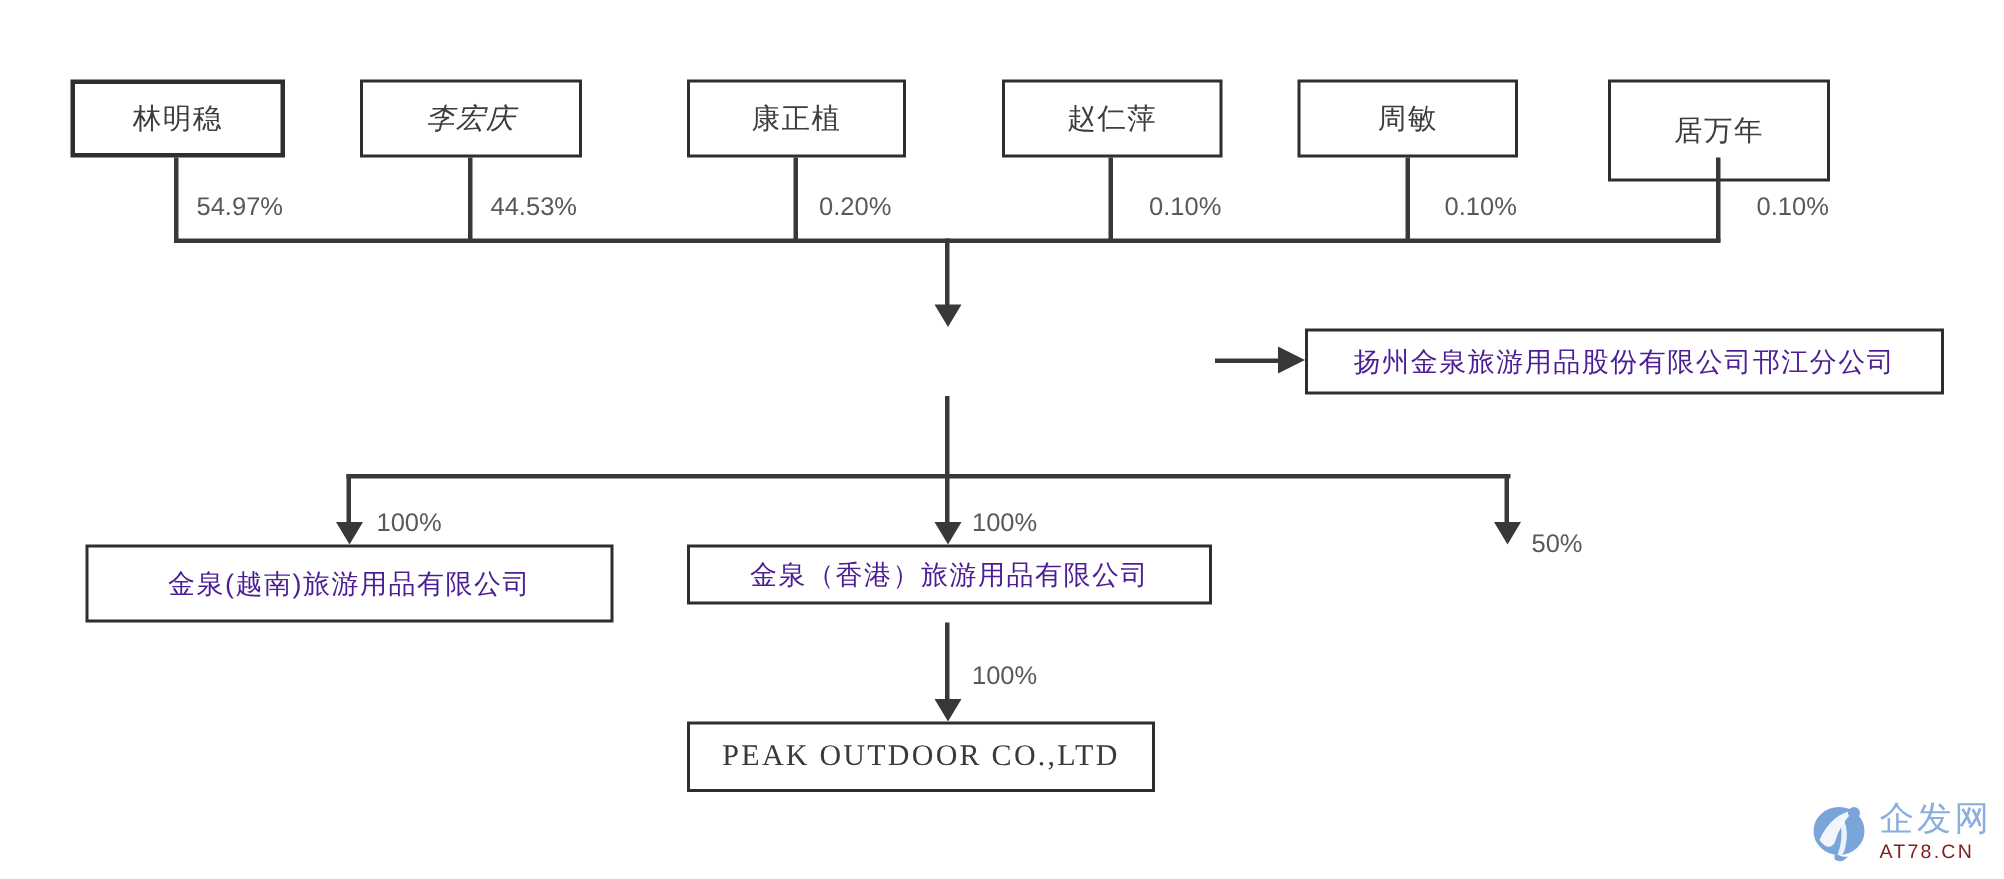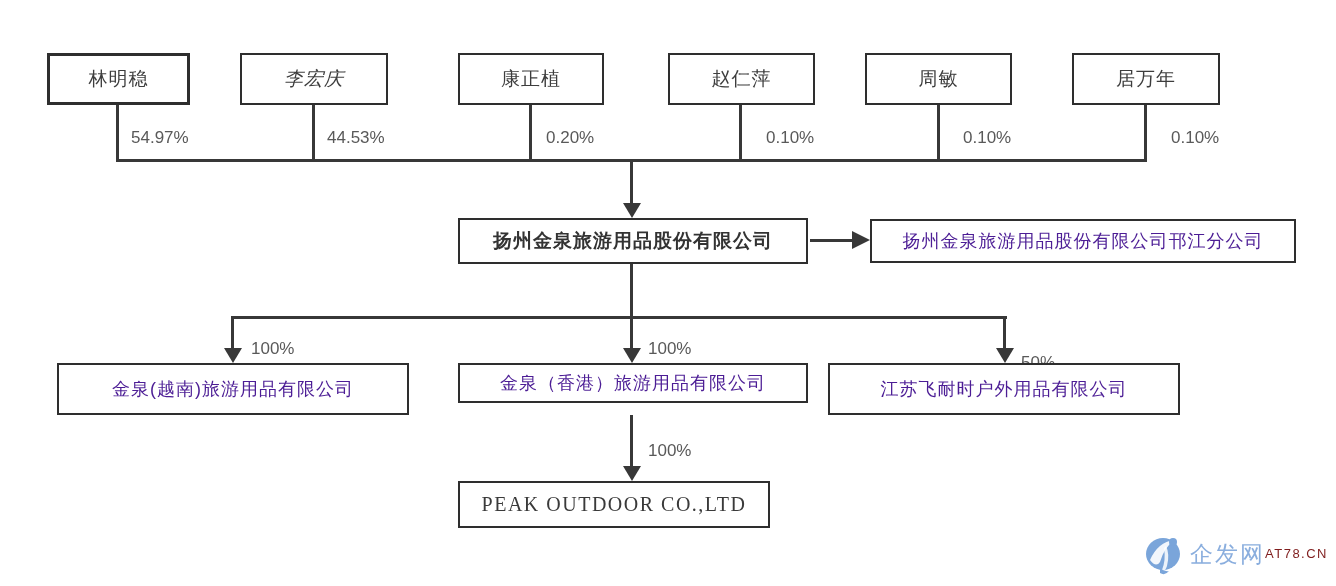--- a/index.html
+++ b/index.html
@@ -26,56 +26,55 @@
     border-top:15px solid #383838;
   }
   .arr-right{
     position:absolute;width:0;height:0;
     border-top:9px solid transparent;border-bottom:9px solid transparent;
     border-left:18px solid #383838;
   }
   .watermark{
     position:absolute;right:8px;bottom:10px;display:flex;align-items:center;gap:4px;
   }
-  .wm-text{display:flex;flex-direction:row;line-height:1;}
+  .wm-text{display:flex;flex-direction:column;line-height:1;}
   .wm-name{font-size:23px;color:#8aaede;letter-spacing:2px;}
   .wm-url{font-size:13px;color:#7f1d1d;letter-spacing:1.5px;margin-top:4px;}
 </style>
 </head>
 <body>
 
 <div class="canvas">
 
   <div class="box thick" style="left:47px;top:53px;width:143px;height:52px;">林明稳</div>
   <div class="box" style="left:240px;top:53px;width:148px;height:52px;font-style:italic;">李宏庆</div>
   <div class="box" style="left:458px;top:53px;width:146px;height:52px;">康正植</div>
   <div class="box" style="left:668px;top:53px;width:147px;height:52px;">赵仁萍</div>
   <div class="box" style="left:865px;top:53px;width:147px;height:52px;">周敏</div>
-  <div class="box" style="left:1072px;top:53px;width:148px;height:52px;text-align:center;">居万年</div>
+  <div class="box" style="left:1072px;top:53px;width:148px;height:68px;text-align:center;">居万年</div>
 
   <div class="vline" style="left:116px;top:105px;width:3px;height:56px;"></div>
   <div class="vline" style="left:312px;top:105px;width:3px;height:56px;"></div>
   <div class="vline" style="left:529px;top:105px;width:3px;height:56px;"></div>
   <div class="vline" style="left:739px;top:105px;width:3px;height:56px;"></div>
   <div class="vline" style="left:937px;top:105px;width:3px;height:56px;"></div>
   <div class="vline" style="left:1144px;top:105px;width:3px;height:56px;"></div>
 
   <span class="pct" style="left:131px;top:127px;">54.97%</span>
   <span class="pct" style="left:327px;top:127px;">44.53%</span>
   <span class="pct" style="left:546px;top:127px;">0.20%</span>
   <span class="pct" style="left:766px;top:127px;">0.10%</span>
   <span class="pct" style="left:963px;top:127px;">0.10%</span>
   <span class="pct" style="left:1171px;top:127px;">0.10%</span>
 
   <div class="hline" style="left:116px;top:159px;width:1031px;height:3px;"></div>
 
   <div class="vline" style="left:630px;top:159px;width:3px;height:45px;"></div>
   <div class="arr-down" style="left:623px;top:203px;"></div>
 
-  <div class="box bold" style="left:458px;top:218px;width:350px;height:46px;">扬州金泉旅游用品股份有限公司</div>
 
   <div class="hline" style="left:810px;top:239px;width:44px;height:3px;"></div>
   <div class="arr-right" style="left:852px;top:231px;"></div>
   <div class="box light" style="left:870px;top:219px;width:426px;height:44px;border-width:2px;">扬州金泉旅游用品股份有限公司邗江分公司</div>
 
   <div class="vline" style="left:630px;top:264px;width:3px;height:54px;"></div>
   <div class="hline" style="left:231px;top:316px;width:776px;height:3px;"></div>
 
   <div class="vline" style="left:231px;top:316px;width:3px;height:34px;"></div>
   <div class="arr-down" style="left:224px;top:348px;"></div>
@@ -83,21 +82,20 @@
   <div class="arr-down" style="left:623px;top:348px;"></div>
   <div class="vline" style="left:1003px;top:316px;width:3px;height:34px;"></div>
   <div class="arr-down" style="left:996px;top:348px;"></div>
 
   <span class="pct" style="left:251px;top:338px;">100%</span>
   <span class="pct" style="left:648px;top:338px;">100%</span>
   <span class="pct" style="left:1021px;top:352px;">50%</span>
 
   <div class="box light" style="left:57px;top:363px;width:352px;height:52px;">金泉(越南)旅游用品有限公司</div>
   <div class="box light" style="left:458px;top:363px;width:350px;height:40px;">金泉（香港）旅游用品有限公司</div>
-  <div class="box light" style="left:828px;top:363px;width:352px;height:52px;">江苏飞耐时户外用品有限公司</div>
 
   <div class="vline" style="left:630px;top:415px;width:3px;height:53px;"></div>
   <div class="arr-down" style="left:623px;top:466px;"></div>
   <span class="pct" style="left:648px;top:440px;">100%</span>
 
   <div class="box serif" style="left:458px;top:481px;width:312px;height:47px;">PEAK OUTDOOR CO.,LTD</div>
 
   <div class="watermark">
     <svg width="46" height="44" viewBox="0 0 46 44">
       <ellipse cx="23" cy="22" rx="17" ry="16" fill="#7aa5da"></ellipse>

